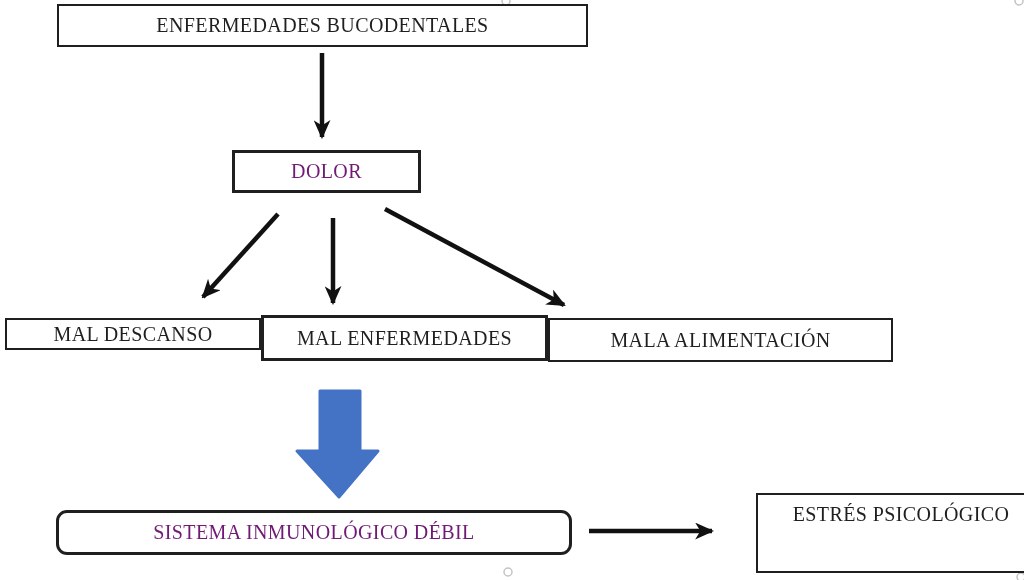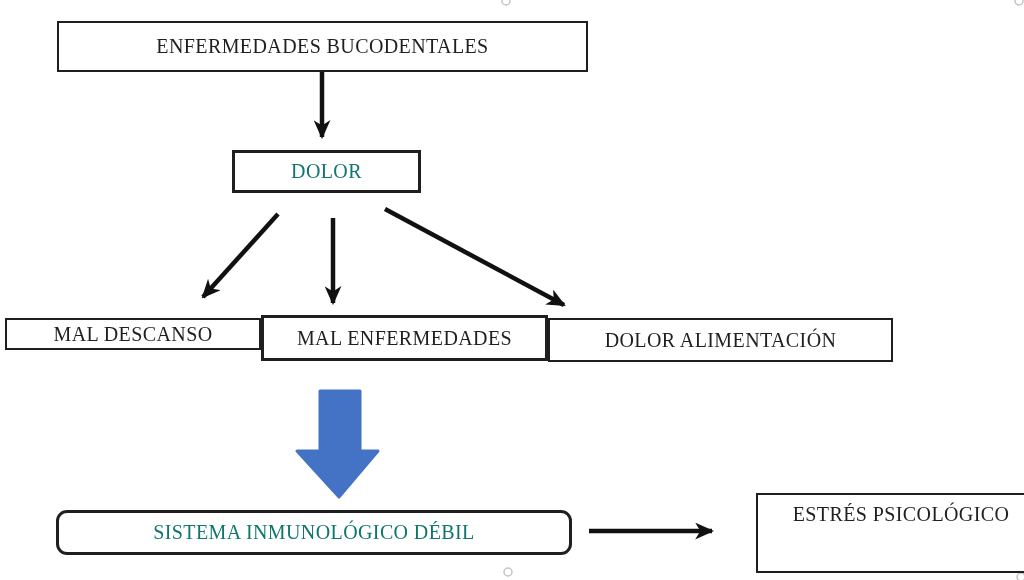--- a/index.html
+++ b/index.html
@@ -25,24 +25,24 @@
     display: flex;
     align-items: center;
     justify-content: center;
     text-align: center;
     font-size: 20px;
     letter-spacing: 0.4px;
     color: #1f1f1f;
     white-space: nowrap;
   }
   .node.thick { border-width: 3px; }
-  .node.red { color: #0f766e; }
+  .node.red { color: #701a75; }
   .node.top-align { align-items: flex-start; padding-top: 8px; }
 
-  #node-enfermedades   { left: 57px;  top: 4px;   width: 531px; height: 51px; margin-top: 17px; }
+  #node-enfermedades   { left: 57px;  top: 4px;   width: 531px; height: 43px; }
   #node-dolor          { left: 232px; top: 150px; width: 189px; height: 43px; }
   #node-mal-descanso   { left: 5px;   top: 318px; width: 256px; height: 32px; }
   #node-mal-rendimiento{ left: 261px; top: 315px; width: 287px; height: 46px; }
   #node-mala-alimentacion { left: 548px; top: 318px; width: 345px; height: 44px; }
   #node-sistema        { left: 56px;  top: 510px; width: 516px; height: 45px; border-radius: 11px; }
   #node-estres         { left: 730px; top: 493px; width: 290px; height: 80px; margin-left: 26px; }
 </style>
 </head>
 <body>
 
@@ -79,21 +79,21 @@
 
   <div class="node" id="node-mal-descanso">
     <span>MAL DESCANSO</span>
   </div>
 
   <div class="node thick" id="node-mal-rendimiento">
     <span>MAL ENFERMEDADES</span>
   </div>
 
   <div class="node" id="node-mala-alimentacion">
-    <span>DOLOR ALIMENTACIÓN</span>
+    <span>MALA ALIMENTACIÓN</span>
   </div>
 
   <div class="node thick red" id="node-sistema">
     <span>SISTEMA INMUNOLÓGICO DÉBIL</span>
   </div>
 
   <div class="node top-align" id="node-estres">
     <span>ESTRÉS PSICOLÓGICO</span>
   </div>
 

